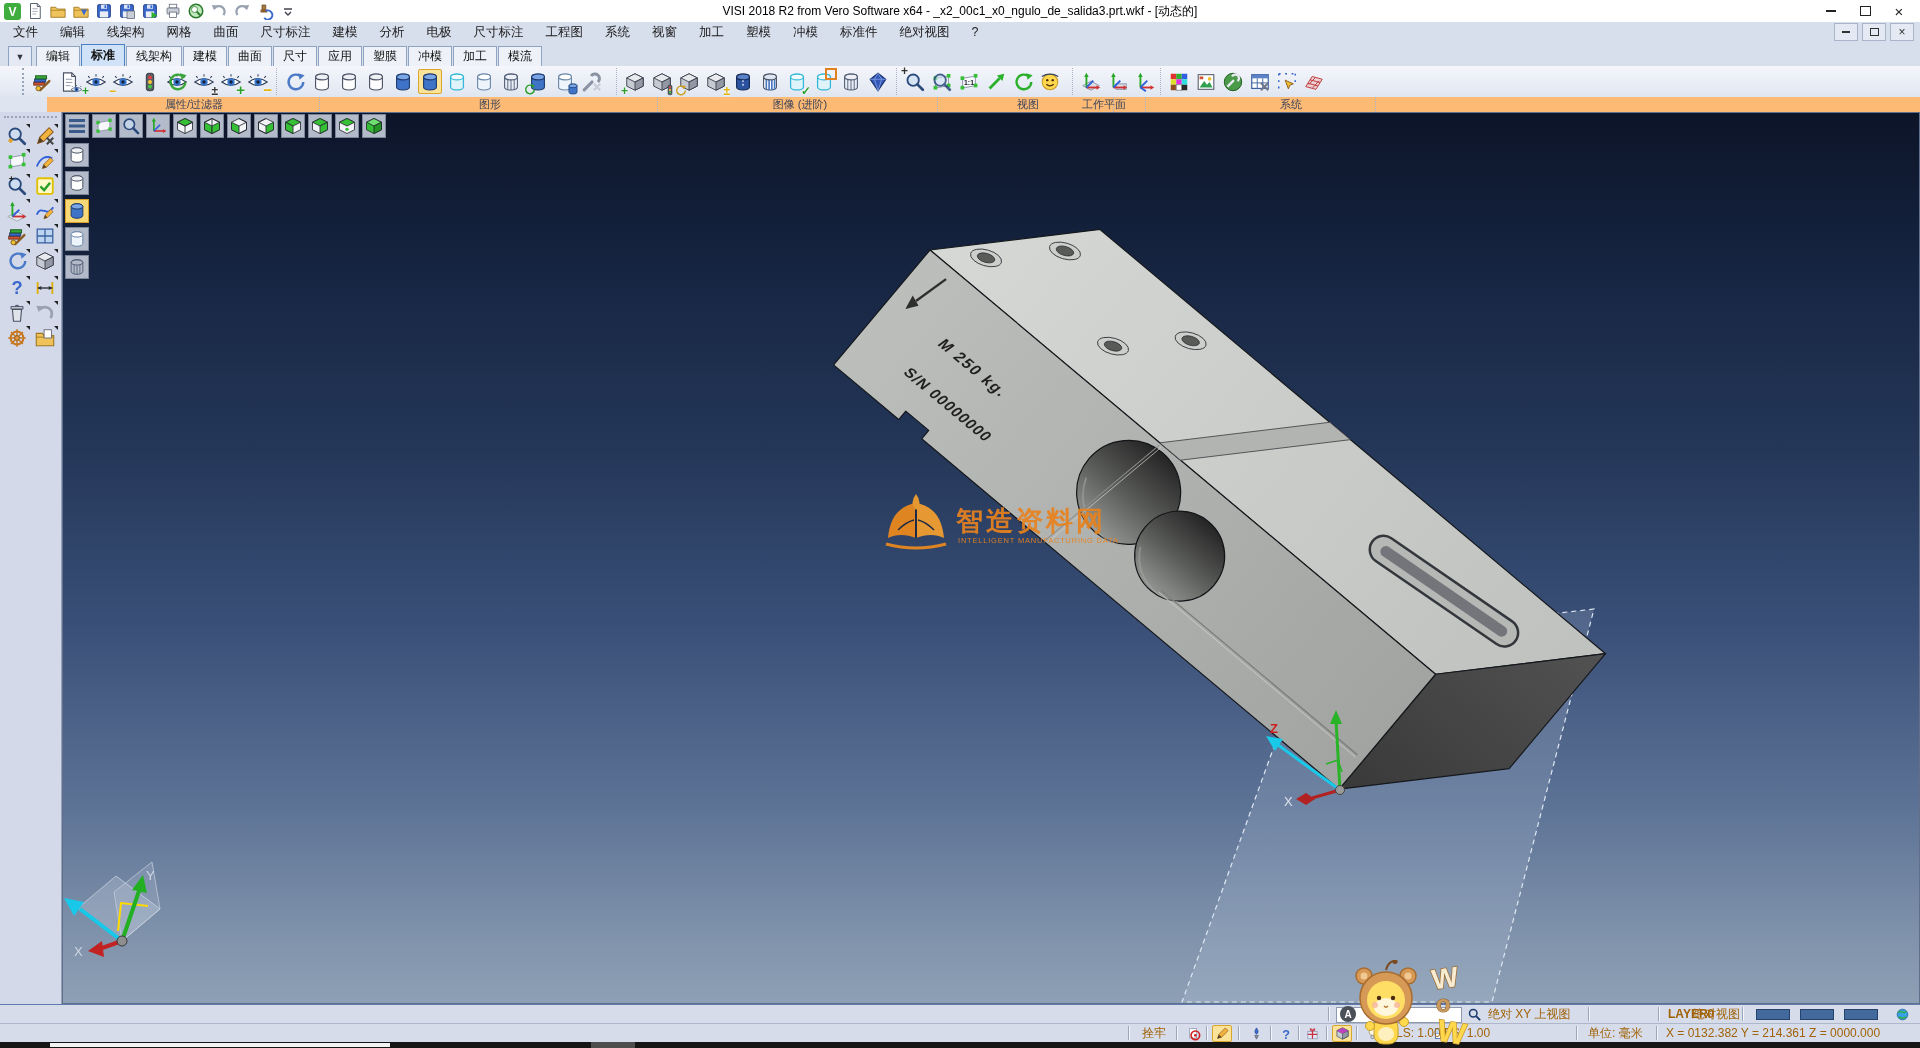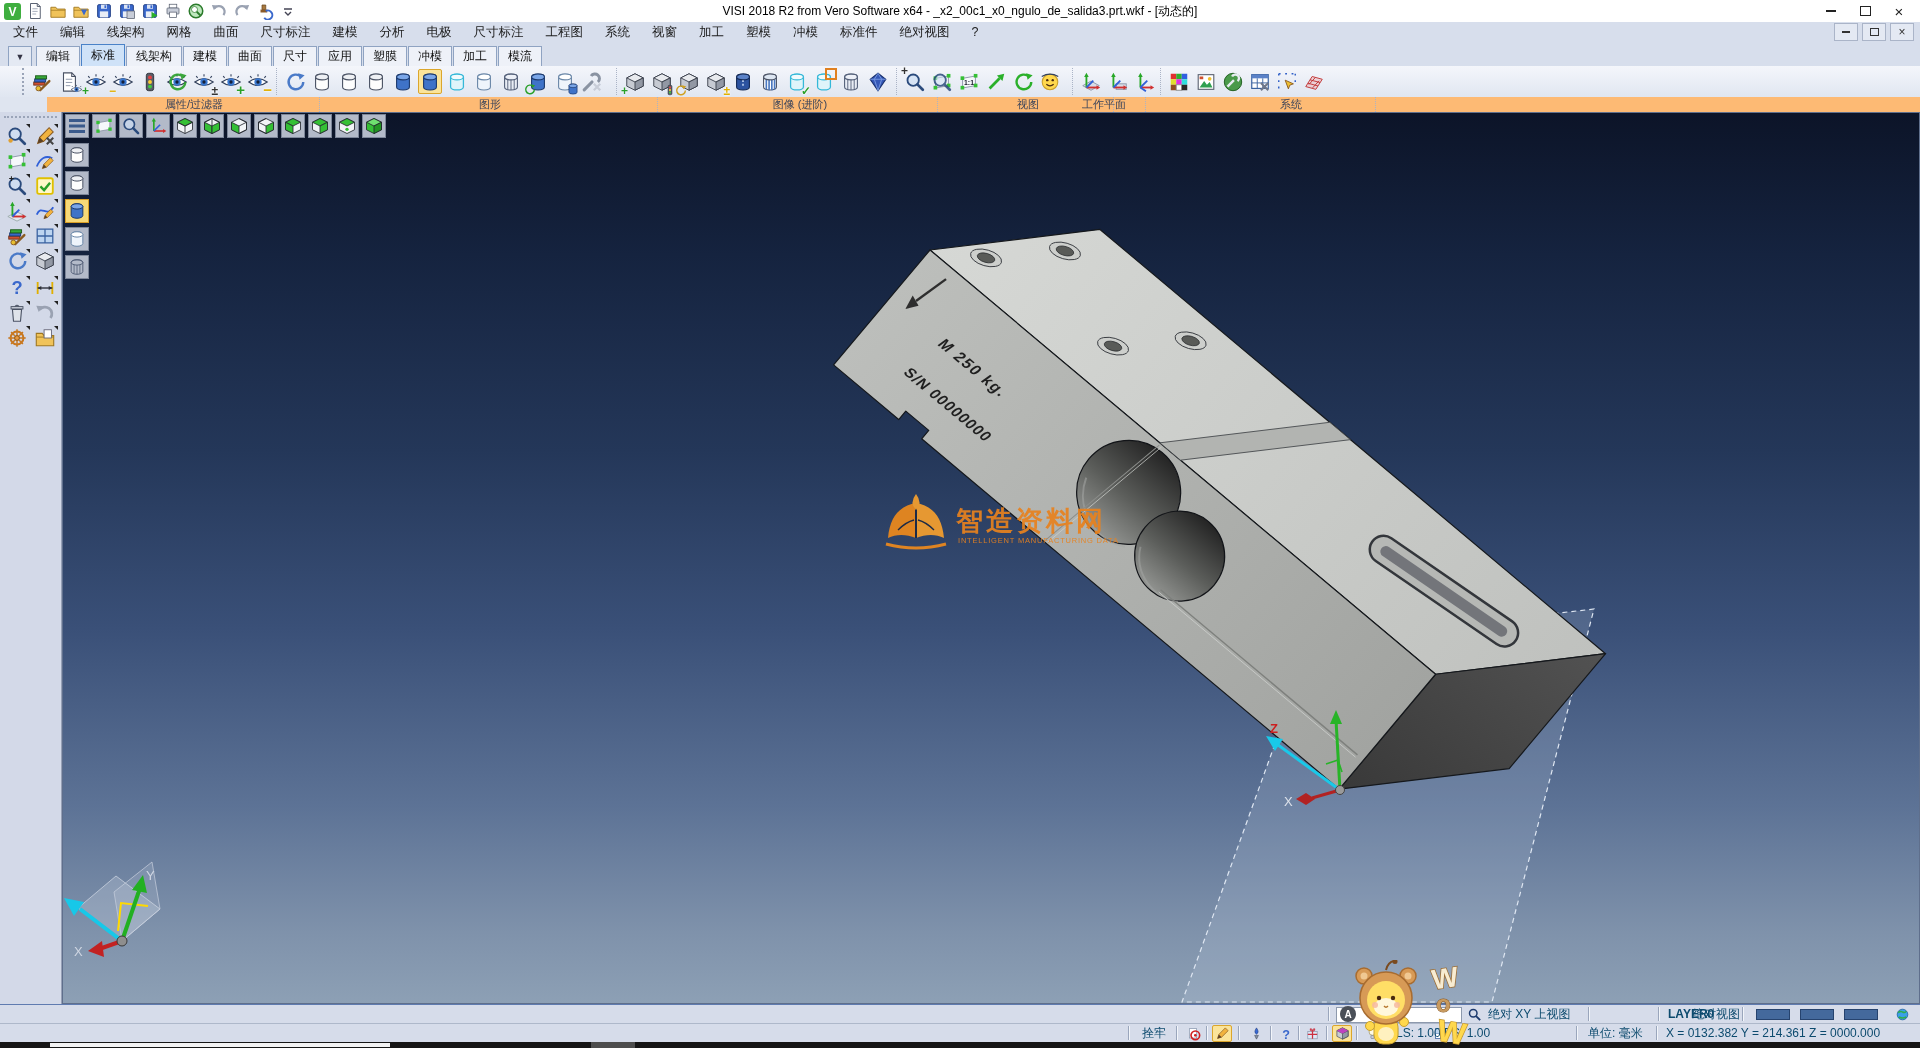--- a/index.html
+++ b/index.html
@@ -17,21 +17,21 @@
   .glyph-x{font-size:15px;color:#222;line-height:1;}
   
   #menubar{position:absolute;left:0;top:22px;width:1920px;height:20px;background:#d7deec;display:flex;align-items:center;padding-left:2px;box-sizing:border-box;}
   .mitem{padding:0 11px;line-height:20px;font-size:12.5px;color:#1a1a1a;white-space:nowrap;}
   #mdibtns{position:absolute;right:6px;top:22px;height:20px;display:flex;align-items:center;gap:4px;}
   .mdib{width:22px;height:16px;display:flex;align-items:center;justify-content:center;background:#e4e9f3;border:1px solid #aab4c8;}
   
   #tabrow{position:absolute;left:0;top:42px;width:1920px;height:24px;background:#d7deec;border-bottom:1px solid #a7b4cc;}
   #tabs{position:absolute;left:8px;bottom:0;display:flex;align-items:flex-end;}
   .tab{height:19px;line-height:19px;padding:0 9px;font-size:12px;background:#eef1f8;border:1px solid #8fa3c2;border-bottom:none;margin-right:1px;white-space:nowrap;}
-  .tab.active{background:#cfe2f8;border-color:#4a82c8;font-weight:normal;height:21px;line-height:21px;}
+  .tab.active{background:#cfe2f8;border-color:#4a82c8;font-weight:bold;height:21px;line-height:21px;}
   .tabdrop{height:19px;width:22px;background:#e4e9f3;border:1px solid #8fa3c2;border-bottom:none;display:flex;align-items:center;justify-content:center;font-size:9px;color:#334;margin-right:4px;}
   
   #ribbon{position:absolute;left:0;top:66px;width:1920px;height:31px;background:linear-gradient(#f4f6fb,#e0e6f1);}
   .rgroup{position:absolute;top:2px;display:flex;align-items:center;gap:3px;border-left:1px dotted #aab3c6;padding-left:6px;height:27px;}
   .rgroup.first{border-left:2px dotted #9aa4b8;}
   #rlabels{position:absolute;left:0;top:97px;width:1920px;height:15px;background:#fdba74;border-bottom:1px solid #b4bed0;margin-left:47px;}
   .rlabel{position:absolute;top:0;height:15px;line-height:15px;text-align:center;font-size:11px;color:#39435a;border-right:1px dotted #aab3c6;}
   .ic{width:24px;height:25px;display:inline-flex;align-items:center;justify-content:center;position:relative;border-radius:2px;}
   .ic.active{background:#fbe49a;border:1px solid #dba62c;box-sizing:border-box;}
   .ov{position:absolute;right:-2px;bottom:-3px;font-size:12px;font-weight:bold;line-height:1;text-shadow:0 0 2px #fff,0 0 2px #fff;}
@@ -46,21 +46,21 @@
     background:linear-gradient(180deg,#0c1428 0%,#15233f 16%,#243759 38%,#3a5078 58%,#5d7396 78%,#7f92ab 92%,#8da0b5 100%);
     box-shadow:inset 0 0 0 1px #5f6f8c;}
   #vtoolbar{position:absolute;left:3px;top:2px;display:flex;gap:3px;}
   .vbtn{width:24px;height:24px;background:#b3bac9;border:1px solid #7d8699;display:flex;align-items:center;justify-content:center;box-sizing:border-box;}
   #vstrip{position:absolute;left:3px;top:31px;display:flex;flex-direction:column;gap:4px;}
   .vbtn.hl{background:#f7d978;border-color:#d99f26;}
   #scene{position:absolute;left:0;top:0;}
   
   #status1{position:absolute;left:0;top:1004px;width:1920px;height:19px;background:#d6dcea;border-top:1px solid #5f7bb0;box-sizing:border-box;}
   #status2{position:absolute;left:0;top:1023px;width:1920px;height:19px;background:#d6dcea;border-top:1px solid #aeb8ca;box-sizing:border-box;}
-  .sitem{position:absolute;top:0;height:18px;line-height:18px;font-size:12px;color:#0c4a6e;white-space:nowrap;}
+  .sitem{position:absolute;top:0;height:18px;line-height:18px;font-size:12px;color:#a16207;white-space:nowrap;}
   .sep{position:absolute;top:2px;width:1px;height:14px;background:#9aa6bc;box-shadow:1px 0 0 #f2f5fa;}
   .swatch{position:absolute;top:4px;width:34px;height:11px;background:#44699c;border:1px solid #26436e;box-sizing:border-box;}
   .sic{position:absolute;top:1px;width:20px;height:17px;display:flex;align-items:center;justify-content:center;border-radius:2px;}
   .sic.active{background:#fbe49a;border:1px solid #dba62c;box-sizing:border-box;}
   #searchbox{position:absolute;left:1336px;top:2px;width:124px;height:14px;background:#ffffff;border:1px solid #8d99ad;}
   #badgeA{position:absolute;left:1340px;top:1px;width:16px;height:16px;border-radius:50%;background:#4a4f58;color:#fff;
           font-size:10px;font-weight:bold;display:flex;align-items:center;justify-content:center;}
   
   #taskbar{position:absolute;left:0;top:1042px;width:1920px;height:6px;background:#151515;}
   #taskbar .tb-search{position:absolute;left:50px;top:1px;width:340px;height:4px;background:#f2f2f2;}

